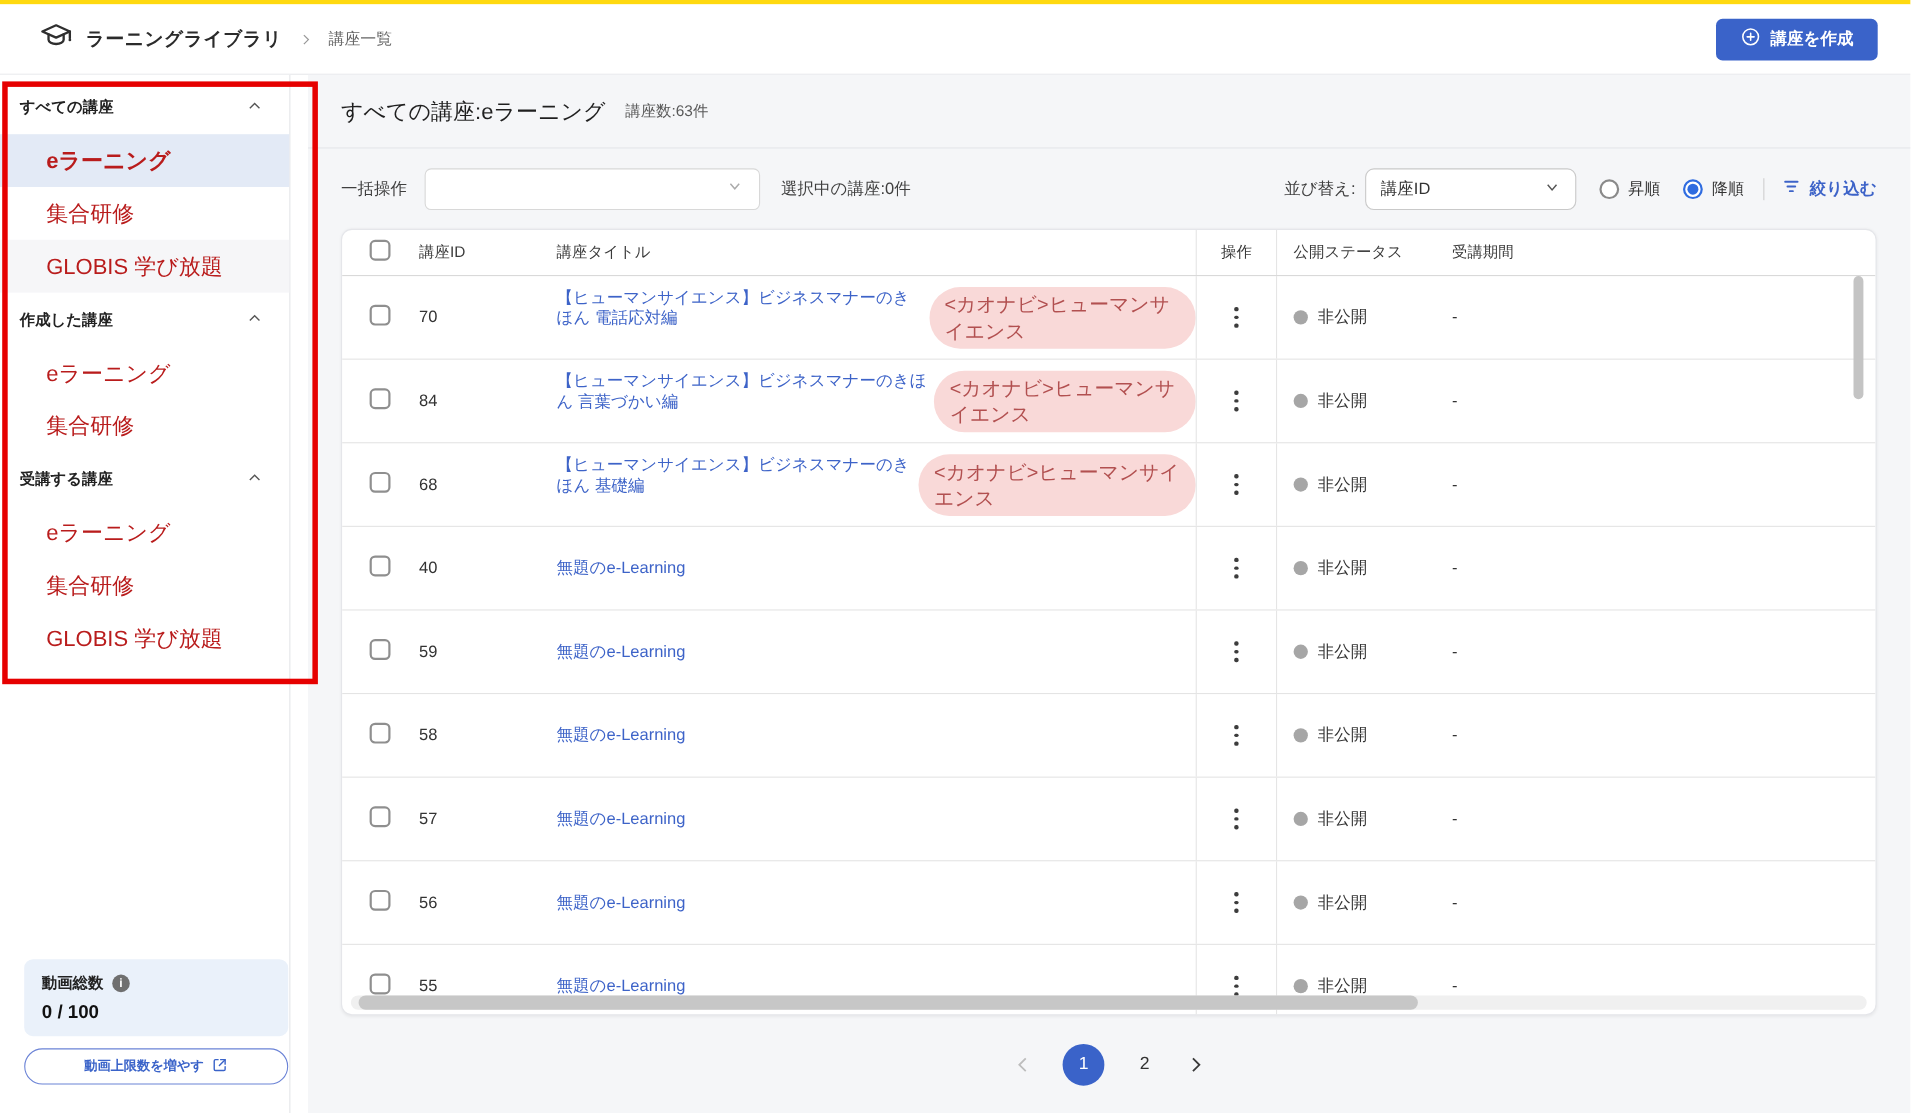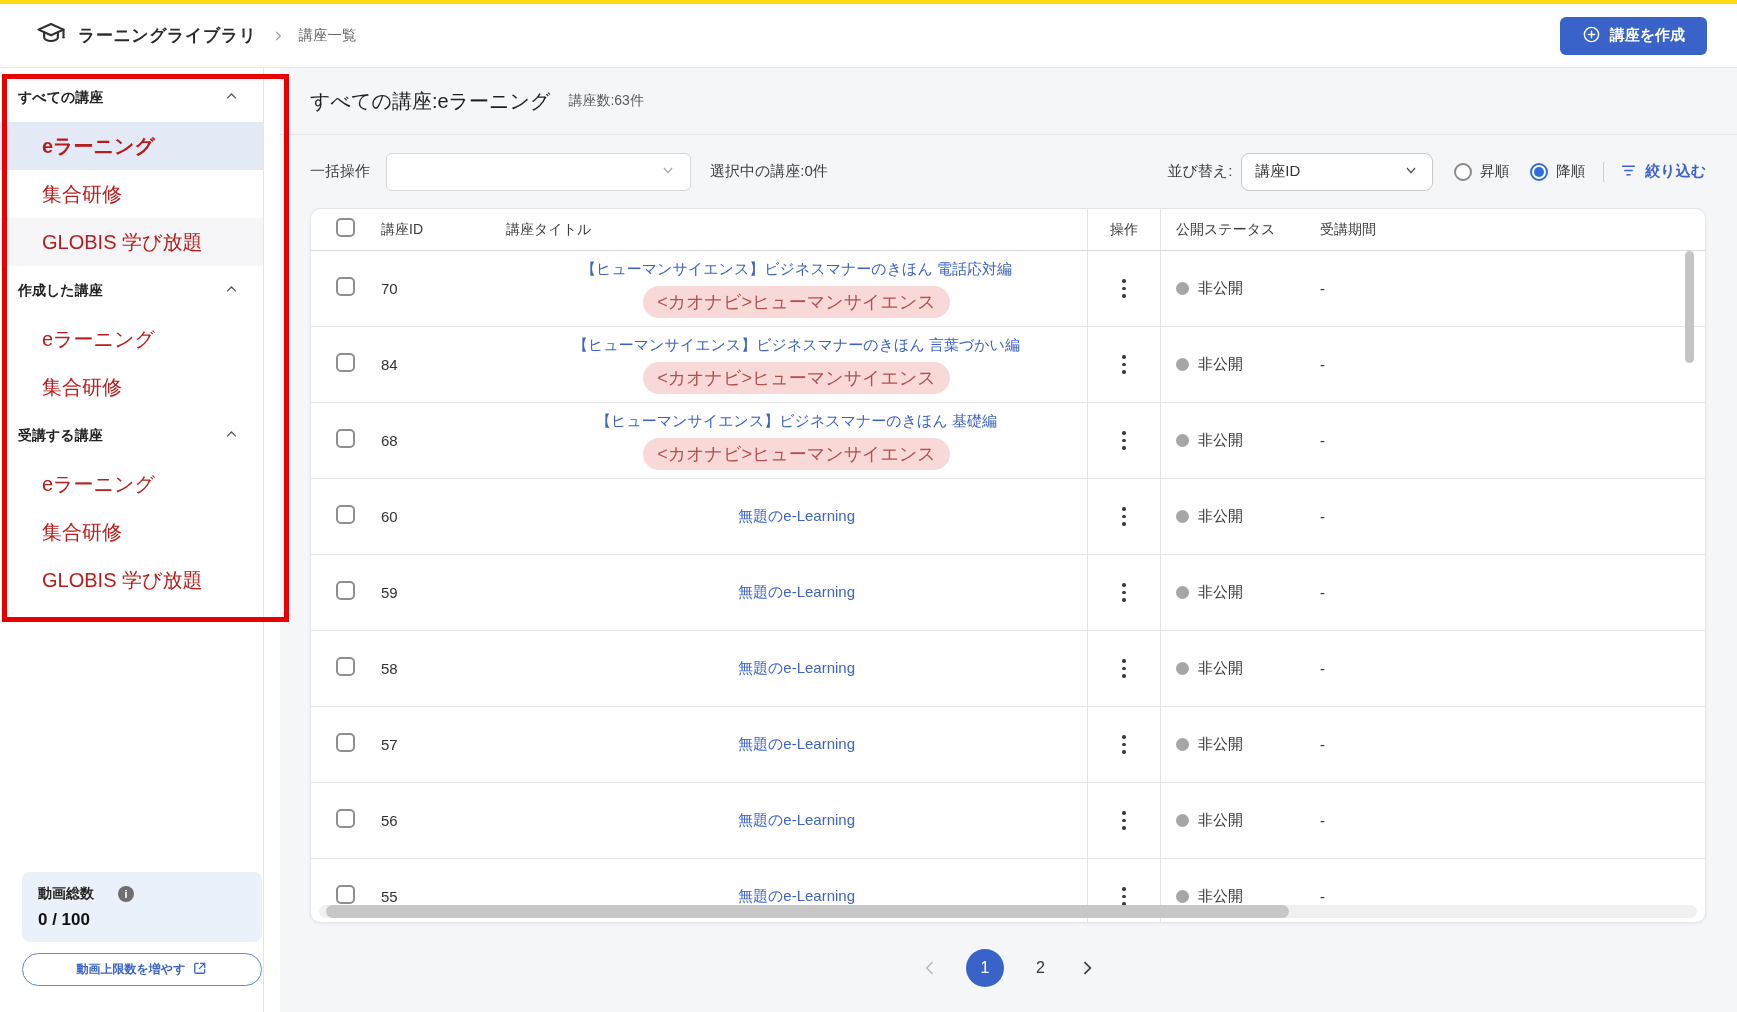--- a/index.html
+++ b/index.html
@@ -19,21 +19,21 @@
   .crumb{font-size:14.5px;color:#666;}
   .create-btn{display:flex;align-items:center;gap:9px;height:38px;padding:0 22px;background:var(--accent);color:#fff;font-size:15px;font-weight:bold;border:none;border-radius:6px;cursor:pointer;}
   
   .sidebar{position:absolute;top:68px;left:0;width:264px;bottom:0;background:#fff;border-right:1px solid #E4E5E9;}
   .nav{padding-top:5px;}
   .nav-header{height:49px;display:flex;align-items:center;justify-content:space-between;padding:0 24px 0 18px;font-size:14px;font-weight:bold;color:#222;cursor:pointer;}
   .nav-item{height:48px;display:flex;align-items:center;padding-left:42px;font-size:20px;color:#b91c1c;cursor:pointer;}
   .nav-item.selected{background:var(--selected-bg);font-weight:bold;}
   .nav-item.alt{background:#F6F6F8;}
   .video-panel{position:absolute;left:22px;top:804px;width:240px;background:var(--panel-bg);border-radius:8px;padding:13px 16px 12px;}
-  .vp-row{display:flex;align-items:center;gap:24px;}
+  .vp-row{display:flex;align-items:center;gap:8px;}
   .vp-label{font-size:14px;font-weight:bold;color:#222;}
   .info-icon{width:16px;height:16px;border-radius:50%;background:#6f6f6f;color:#fff;font-size:11px;font-weight:bold;display:flex;align-items:center;justify-content:center;font-style:normal;}
   .vp-value{margin-top:7px;font-size:17px;font-weight:bold;color:#111;}
   .limit-btn{position:absolute;left:22px;top:885px;width:240px;height:33px;background:#fff;border:1px solid #6B83D6;border-radius:17px;color:var(--accent);font-size:12px;font-weight:bold;display:flex;align-items:center;justify-content:center;gap:8px;cursor:pointer;}
   .annotation-box{position:absolute;left:2px;top:74px;width:287px;height:548px;border:5px solid var(--annotation);pointer-events:none;z-index:50;}
   
   .main{position:absolute;top:68px;left:280px;right:0;bottom:0;background:var(--page-bg);}
   .title-row{position:absolute;top:0;left:0;right:0;height:67px;display:flex;align-items:center;padding-left:30px;border-bottom:1px solid #E4E5E9;}
   .page-title{font-size:20px;font-weight:normal;color:#1f1f1f;}
   .count-label{margin-left:18px;font-size:14px;color:#595959;}
@@ -53,21 +53,21 @@
   .filter-btn{display:flex;align-items:center;gap:8px;color:var(--link);font-size:15px;font-weight:bold;cursor:pointer;background:none;border:none;}
   
   .table-card{position:absolute;top:140px;left:30px;width:1396px;height:715px;background:#fff;border:1px solid #E5E6EA;border-radius:10px;box-shadow:0 1px 3px rgba(0,0,0,.06);overflow:hidden;}
   .tgrid{display:grid;grid-template-columns:45px 125px 581px 74px 159px 1fr;align-items:center;padding-left:25px;}
   .thead{height:42px;border-bottom:1px solid #D9D9D9;}
   .th{font-size:14px;font-weight:500;color:#3a3a3a;}
   .cell-actions{height:100%;display:flex;align-items:center;justify-content:center;border-left:1px solid #E5E5E5;border-right:1px solid #E5E5E5;}
   .trow{height:76px;border-bottom:1px solid #E4E4E4;}
   .checkbox{width:19px;height:19px;border:2px solid #8F8F8F;border-radius:5px;background:#fff;display:inline-block;cursor:pointer;}
   .cell-id{font-size:15px;color:#333;}
-  .cell-title{display:flex;flex-direction:column;align-items:center;gap:7px;}
+  .cell-title{display:flex;flex-direction:row;align-items:flex-start;gap:7px;}
   .course-link{color:var(--link);font-size:15px;text-decoration:none;cursor:pointer;}
   .tag{background:var(--tag-bg);color:var(--tag-text);font-size:18px;padding:4px 14px;border-radius:999px;}
   .kebab{display:flex;flex-direction:column;gap:4px;cursor:pointer;padding:4px;}
   .kebab i{width:3.5px;height:3.5px;border-radius:50%;background:#3c3c3c;}
   .cell-status{display:flex;align-items:center;gap:9px;padding-left:15px;font-size:15px;color:#333;}
   .dot{width:13px;height:13px;border-radius:50%;background:var(--status-dot);}
   .cell-period{font-size:15px;color:#333;}
   .hscroll-track{position:absolute;left:8px;right:8px;bottom:4px;height:13px;border-radius:7px;background:#F0F0F0;}
   .hscroll-thumb{position:absolute;left:7px;top:0;width:963px;height:13px;border-radius:7px;background:#C7C7C7;cursor:pointer;}
   .vscroll-thumb{position:absolute;right:11px;top:42px;width:9px;height:112px;border-radius:5px;background:#C4C4C4;cursor:pointer;}
@@ -277,21 +277,21 @@
             </div>
     <div class="cell-status">
               <span class="dot"></span>
               <span>非公開</span>
             </div>
     <div class="cell-period">-</div>
   </div>
 
   <div class="tgrid trow">
     <div><span class="checkbox"></span></div>
-    <div class="cell-id">60</div>
+    <div class="cell-id">40</div>
     <div class="cell-title">
       <a class="course-link">無題のe-Learning</a>
 
     </div>
     <div class="cell-actions">
               <span class="kebab">
                 <i></i>
                 <i></i>
                 <i></i>
               </span>

